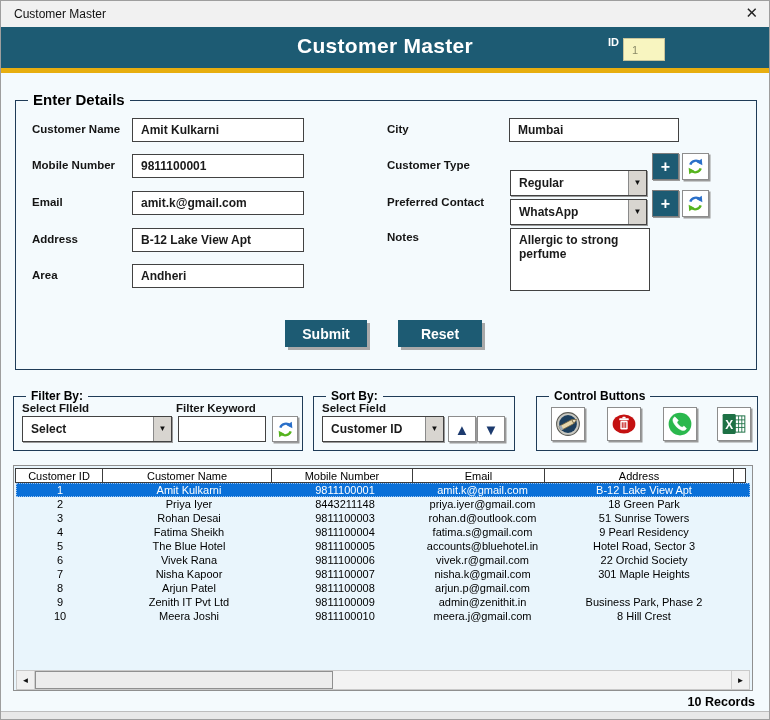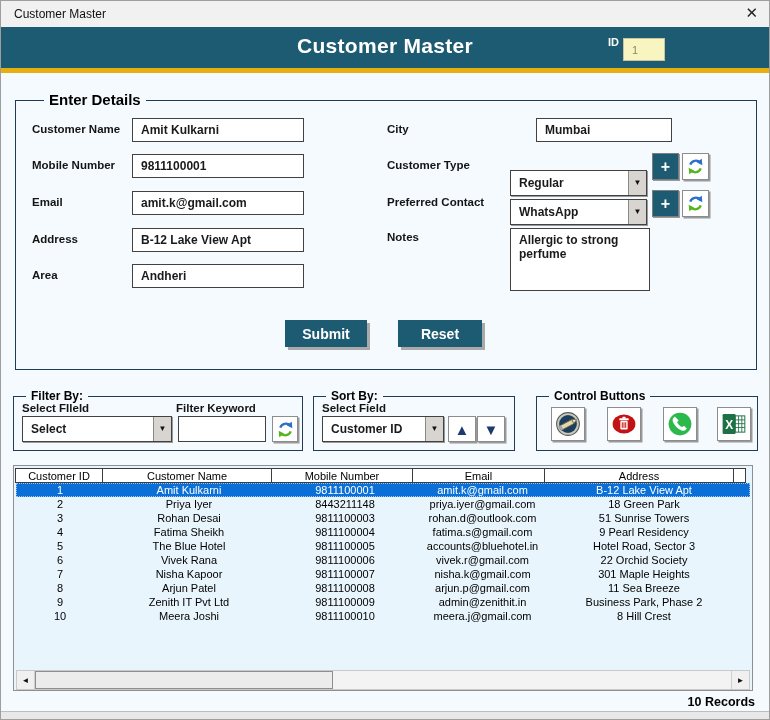--- a/index.html
+++ b/index.html
@@ -15,21 +15,21 @@
   
   .banner{position:absolute;left:0;top:26px;width:100%;height:41px;background:#1d5b73;}
   .banner-title{position:absolute;left:0;width:100%;top:7px;text-align:center;font-size:21px;font-weight:bold;color:#ffffff;letter-spacing:.3px;}
   .id-label{position:absolute;left:607px;top:9px;color:#ffffff;font-weight:bold;font-size:11px;}
   .id-box{position:absolute;left:622px;top:11px;width:42px;height:23px;background:#f8f5c0;border:1px solid #c9c49a;
           font-size:11px;color:#8a8a66;padding-left:8px;box-sizing:border-box;font-family:"Liberation Sans",sans-serif;}
   .gold-line{position:absolute;left:0;top:67px;width:100%;height:5px;background:#e7ae10;}
   
   .groupbox{position:absolute;border:1px solid #1f3b57;}
   .legend{position:absolute;left:12px;background:#f4fafd;padding:0 5px;font-weight:bold;color:#000;white-space:nowrap;}
-  .legend.big{font-size:15px;top:-10px;margin-left:16px;}
+  .legend.big{font-size:15px;top:-10px;}
   .legend.small{font-size:12px;top:-8px;}
   
   .fld-label{position:absolute;font-size:11.5px;font-weight:bold;color:#141414;white-space:nowrap;}
   .txt{position:absolute;height:24px;border:1px solid #424242;background:#fff;font-family:"Liberation Sans",sans-serif;
        font-size:12px;font-weight:bold;color:#1a1a1a;padding:0 0 0 8px;box-sizing:border-box;}
   .notes{position:absolute;border:1px solid #424242;background:#fff;font-family:"Liberation Sans",sans-serif;
        font-size:12px;font-weight:bold;color:#1a1a1a;padding:4px 0 0 8px;box-sizing:border-box;resize:none;}
   .combo{position:absolute;background:#fff;border:1px solid #424242;display:flex;align-items:stretch;box-sizing:border-box;
          box-shadow:1px 1px 0 #9a9a9a;}
   .combo .val{flex:1;display:flex;align-items:center;padding-left:8px;font-size:12px;font-weight:bold;color:#1a1a1a;overflow:hidden;}
@@ -92,21 +92,21 @@
     <span class="fld-label" style="left:16px;top:95px;">Email</span>
     <input class="txt" style="left: 116px; top: 90px; width: 172px;" value="amit.k@gmail.com">
 
     <span class="fld-label" style="left:16px;top:132px;">Address</span>
     <input class="txt" style="left: 116px; top: 127px; width: 172px;" value="B-12 Lake View Apt">
 
     <span class="fld-label" style="left:16px;top:168px;">Area</span>
     <input class="txt" style="left: 116px; top: 163px; width: 172px;" value="Andheri">
 
     <span class="fld-label" style="left:371px;top:22px;">City</span>
-    <input class="txt" style="left: 520px; top: 17px; width: 136px;" value="Mumbai">
+    <input class="txt" style="left: 493px; top: 17px; width: 170px;" value="Mumbai">
 
     <span class="fld-label" style="left:371px;top:58px;">Customer Type</span>
     <div class="combo" style="left:494px;top:53px;width:137px;height:26px;margin-top:16px;">
       <span class="val">Regular</span>
       <span class="arrow-btn">
           <span class="arr">▼</span>
         </span>
     </div>
     <button class="plus-btn" style="left:636px;top:52px;">+</button>
     <button class="icon-btn" style="left:666px;top:52px;width:27px;height:27px;">
@@ -282,21 +282,20 @@
           <div class="gcell c2">9811100007</div>
           <div class="gcell c3">nisha.k@gmail.com</div>
           <div class="gcell c4">301 Maple Heights</div>
           <div class="gcell c5"></div>
         </div>
         <div class="grow">
           <div class="gcell c0">8</div>
           <div class="gcell c1">Arjun Patel</div>
           <div class="gcell c2">9811100008</div>
           <div class="gcell c3">arjun.p@gmail.com</div>
-          <div class="gcell c4">11 Sea Breeze</div>
           <div class="gcell c5"></div>
         </div>
         <div class="grow">
           <div class="gcell c0">9</div>
           <div class="gcell c1">Zenith IT Pvt Ltd</div>
           <div class="gcell c2">9811100009</div>
           <div class="gcell c3">admin@zenithit.in</div>
           <div class="gcell c4">Business Park, Phase 2</div>
           <div class="gcell c5"></div>
         </div>

